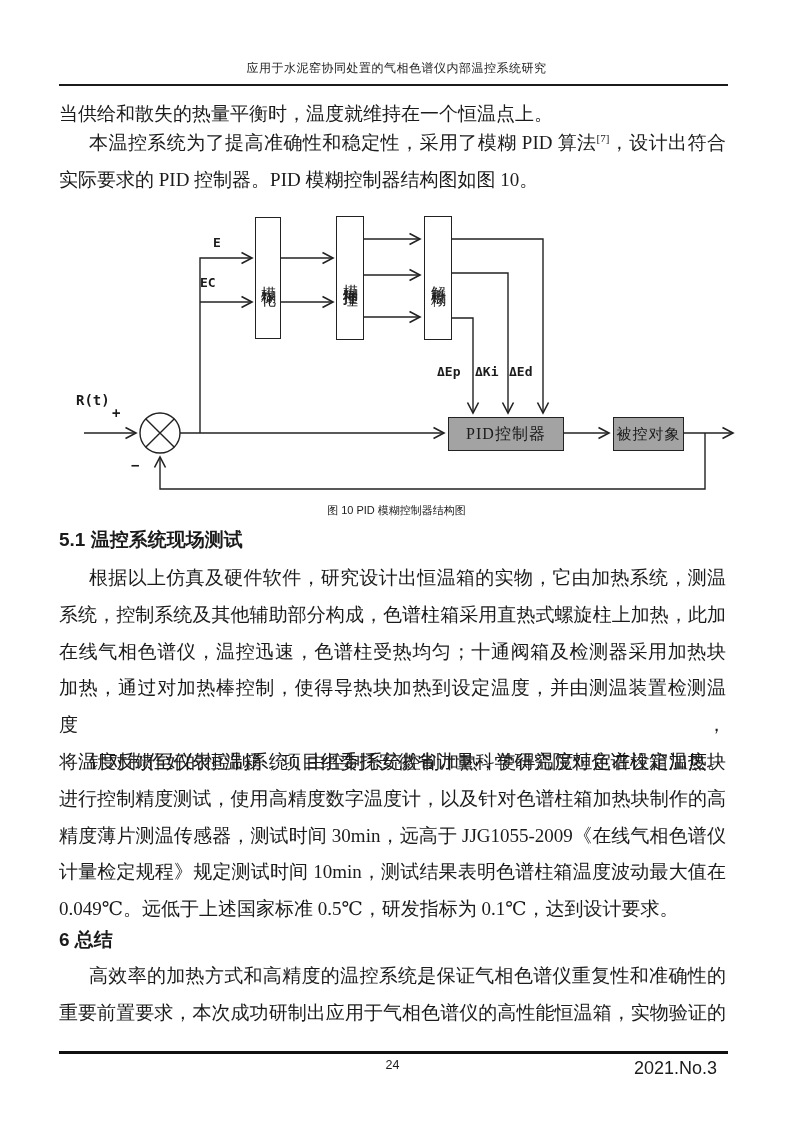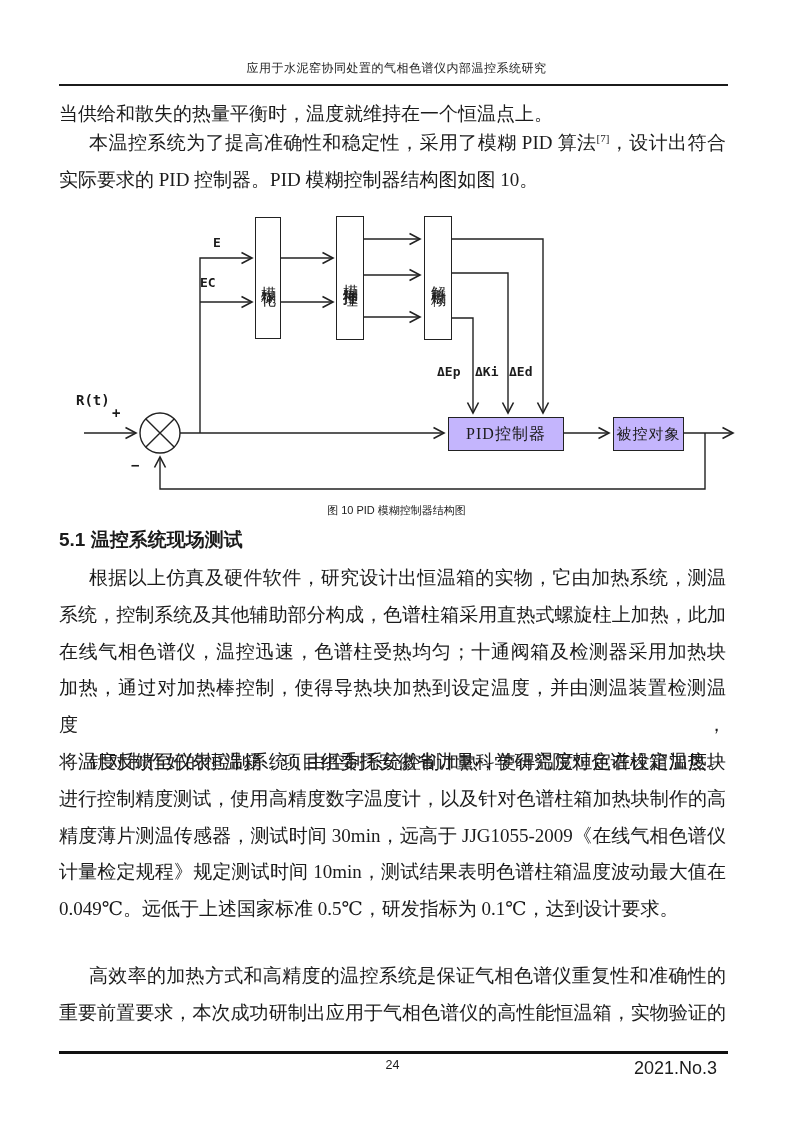--- a/index.html
+++ b/index.html
@@ -30,21 +30,21 @@
   }
   
   .fig-svg{position:absolute;left:0;top:0;width:793px;height:1122px;pointer-events:none;}
   .vbox{
     position:absolute;box-sizing:border-box;border:1.5px solid #222;background:#fff;
     display:flex;align-items:center;justify-content:center;
     writing-mode:vertical-rl;text-orientation:upright;
     font-size:15px;letter-spacing:3px;font-family:"Liberation Serif",serif;
   }
   .hbox{
-    position:absolute;box-sizing:border-box;border:1.5px solid #222;background:#c4b5fd;
+    position:absolute;box-sizing:border-box;border:1.5px solid #222;background:#a3a3a3;
     display:flex;align-items:center;justify-content:center;
     font-size:16px;font-family:"Liberation Serif",serif;letter-spacing:1px;
   }
   .sig{
     position:absolute;font-family:"DejaVu Sans Mono","Liberation Mono",monospace;
     font-size:13px;font-weight:600;white-space:nowrap;
   }
   .caption{
     position:absolute;top:503px;left:0;width:100%;text-align:center;
     font-family:"Liberation Sans","DejaVu Sans",sans-serif;font-size:11px;
@@ -142,20 +142,21 @@
   </div>
 
   <div class="para" style="top:744px;">
     <div class="line fill ind">针对制作好的恒温箱，项目组委托安徽省计量科学研究院对色谱柱箱加热块</div>
     <div class="line fill">进行控制精度测试，使用高精度数字温度计，以及针对色谱柱箱加热块制作的高</div>
     <div class="line fill">精度薄片测温传感器，测试时间 30min，远高于 JJG1055-2009《在线气相色谱仪</div>
     <div class="line fill">计量检定规程》规定测试时间 10min，测试结果表明色谱柱箱温度波动最大值在</div>
     <div class="line">0.049℃。远低于上述国家标准 0.5℃，研发指标为 0.1℃，达到设计要求。</div>
   </div>
 
+  <div class="heading" style="top:927px;">6 总结</div>
 
   <div class="para" style="top:958px;">
     <div class="line fill ind">高效率的加热方式和高精度的温控系统是保证气相色谱仪重复性和准确性的</div>
     <div class="line fill">重要前置要求，本次成功研制出应用于气相色谱仪的高性能恒温箱，实物验证的</div>
   </div>
 
   <div class="footer-rule"></div>
   <div class="footer-page">24</div>
   <div class="footer-issue">2021.No.3</div>
 

